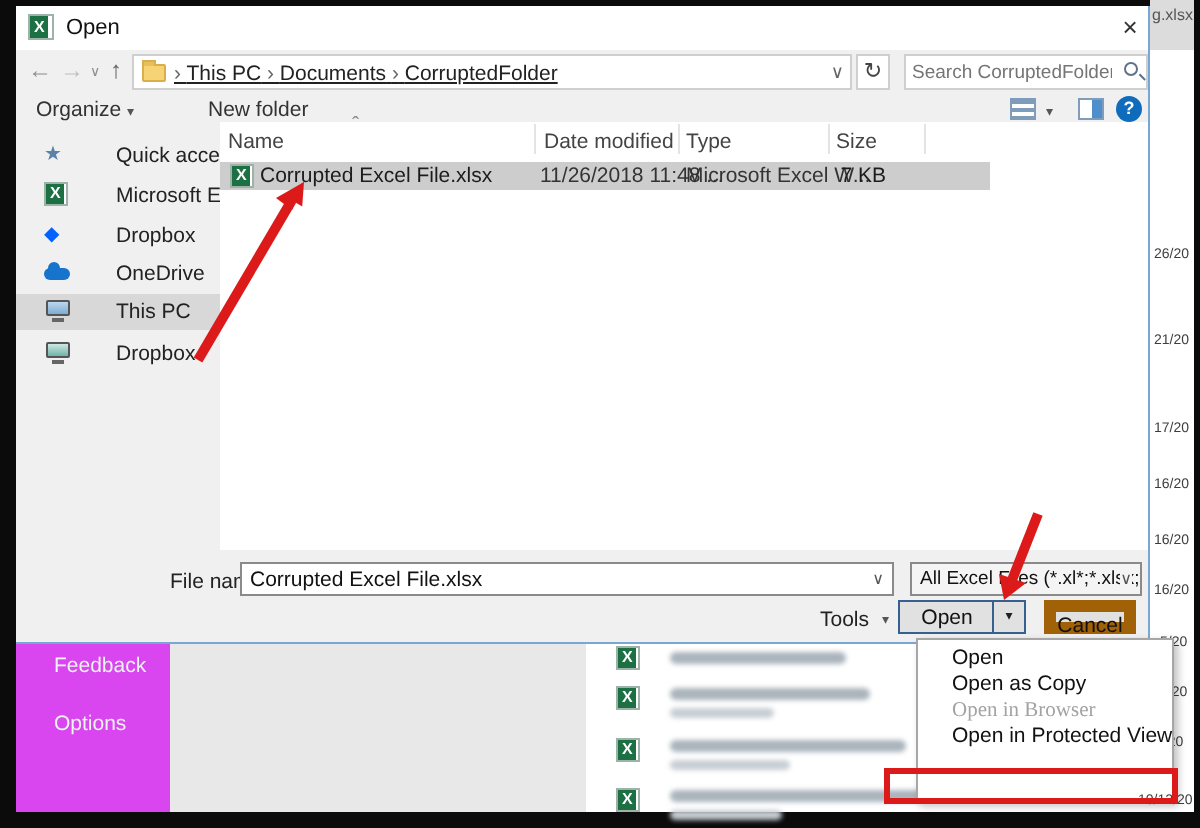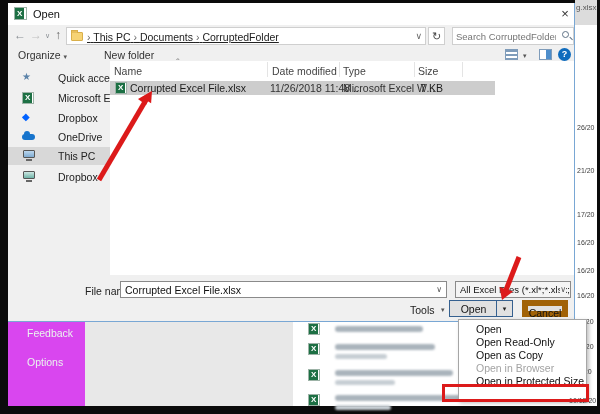--- a/index.html
+++ b/index.html
@@ -87,21 +87,21 @@
   .tools-arr { position:absolute; left:433px; top:29px; }
   .btn { position:absolute; top:23px; height:17px; background:#e1e1e1; border:6px solid #a16207; font-size:10.5px; text-align:center; color:#111; }
   .btn-open { left:441px; width:64px; border:1px solid #35608f; }
   .btn-open .main-lbl { position:absolute; left:0; top:2px; width:47px; text-align:center; }
   .btn-open .split { position:absolute; right:0; top:0; width:16px; height:15px; border-left:1px solid #35608f; font-size:7px; color:#222; line-height:15px; }
   .btn-cancel { left:514px; width:46px; line-height:15px; }
 
   
   .menu { position:absolute; left:458px; top:319px; width:129px; height:82px; background:#ffffff; border:1px solid #a6a6a6; box-shadow:2px 2px 4px rgba(0,0,0,.25); z-index:40; padding-top:3px; }
   .menu-item { height:13px; padding-left:17px; font-size:10.5px; color:#111; line-height:13px; white-space:nowrap; }
-  .menu-item.disabled { color:#a3a3a3; }
+  .menu-item.disabled { color:#a3a3a3;font-family:Liberation Serif, serif; }
 
   
   .redbox { position:absolute; left:442px; top:384px; width:147px; height:18px; border:3px solid #dc1a1a; z-index:50; }
   .arrows { position:absolute; left:0; top:0; width:600px; height:414px; z-index:60; pointer-events:none; }
 </style>
 </head>
 <body>
 
 <div class="stage">
 
@@ -252,24 +252,23 @@
       <div class="btn btn-open">
         <span class="main-lbl">Open</span>
         <span class="split">▾</span>
       </div>
       <div class="btn btn-cancel">Cancel</div>
     </div>
   </div>
 
   <div class="menu">
     <div class="menu-item">Open</div>
-    <div class="menu-item">Open Read-Only</div>
     <div class="menu-item">Open as Copy</div>
     <div class="menu-item disabled">Open in Browser</div>
-    <div class="menu-item">Open in Protected Size</div>
+    <div class="menu-item">Open in Protected View</div>
   </div>
 
   <div class="redbox"></div>
   <svg class="arrows" viewBox="0 0 600 414">
     <g>
       <line x1="99" y1="180" x2="146" y2="100" stroke="#dc1a1a" stroke-width="5"></line>
       <polygon points="152,91 151.1,103.2 141.7,97.6" fill="#dc1a1a"></polygon>
       <polygon points="152,91 146,105 138,99" fill="#dc1a1a"></polygon>
     </g>
     <g>

